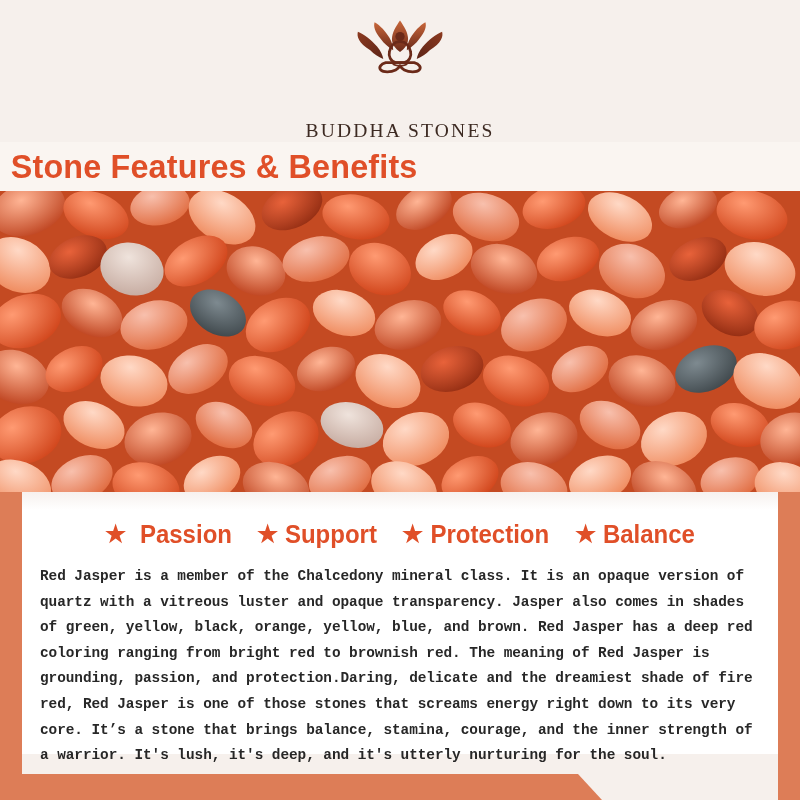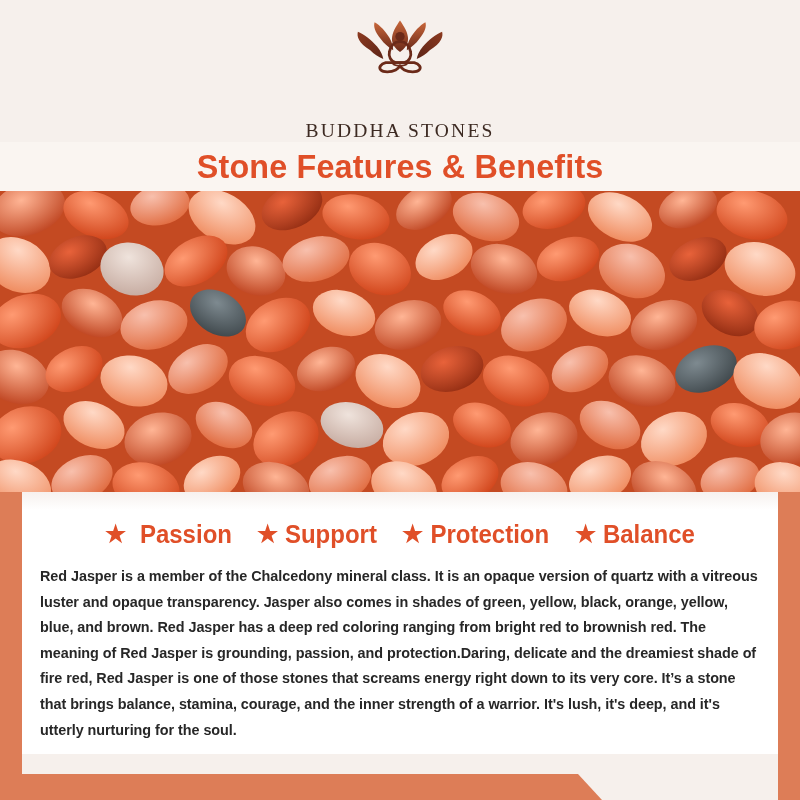--- a/index.html
+++ b/index.html
@@ -87,21 +87,20 @@
   }
 
   
   .title-band {
     position: absolute;
     top: 142px; left: 0;
     width: 800px; height: 49px;
     background: #faf5f1;
     display: flex;
     align-items: center;
-    justify-content: center;
   }
   .title-text {
     font-family: "Liberation Sans Narrow", "Liberation Sans", sans-serif;
     font-weight: bold;
     font-size: 34px;
     color: #e04f28;
     letter-spacing: 0.2px;
     transform: scaleX(0.95);
     white-space: nowrap;
   }
@@ -178,21 +177,21 @@
     font-weight: bold;
     font-size: 25px;
     color: #e04f28;
     transform: scaleX(0.96);
   }
   .benefit.first .star { margin-right: 10px; }
 
   
   .copy {
     margin-top: 10px;
-    font-family: Liberation Sans, sans-serif;
+    font-family: Liberation Mono, monospace;
     font-size: 14.4px;
     font-weight: bold;
     line-height: 25.6px;
     color: #272727;
     text-align: left;
     letter-spacing: -0.05px;
   }
 </style>
 </head>
 <body>

